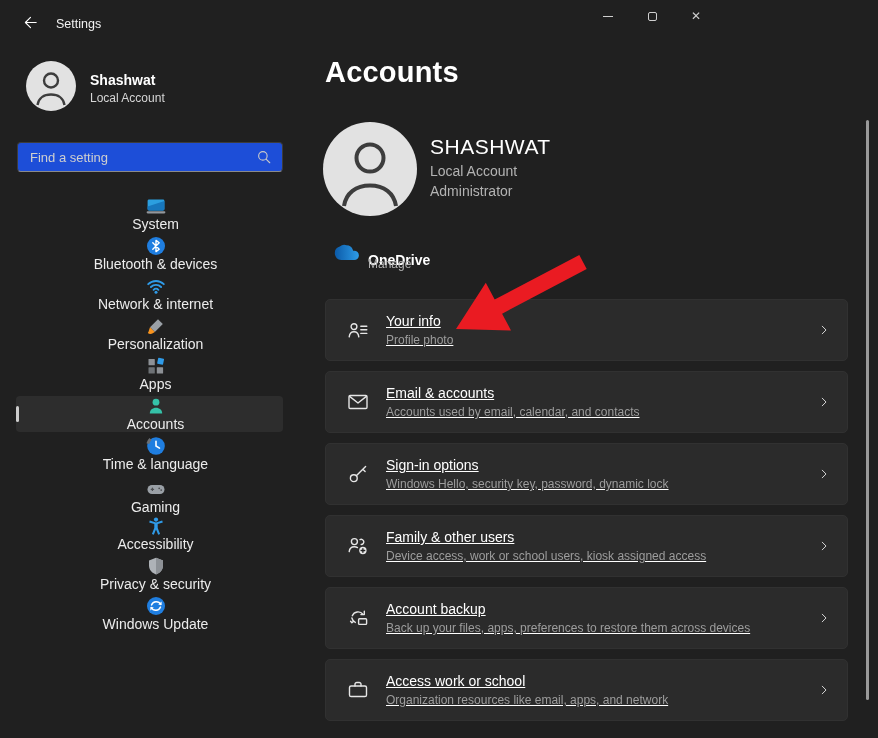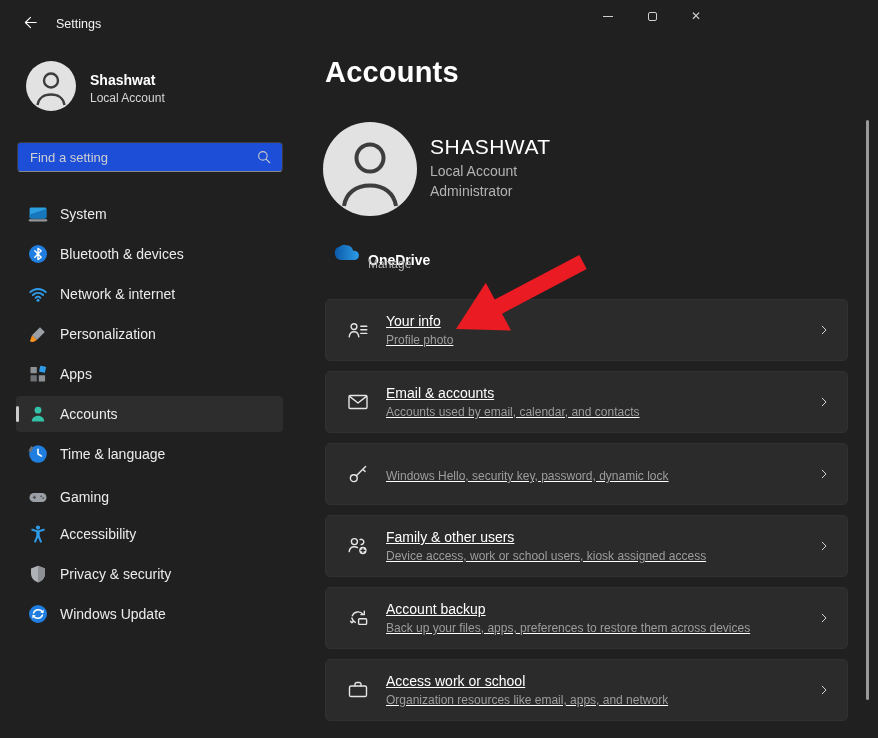--- a/index.html
+++ b/index.html
@@ -29,21 +29,21 @@
 
   .searchbox { left:17px; top:142px; width:266px; height:30px;
     background:#1d4ed8; border:1px solid #3c3c3c; border-bottom-color:#8a8a8a;
     border-radius:4px; display:flex; align-items:center; }
   .searchbox input { flex:1; background:transparent; border:none; outline:none;
     color:#e8e8e8; font-size:13px; padding:0 8px 0 12px; font-family:"Liberation Sans",sans-serif; }
   .searchbox input::placeholder { color:#cfcfcf; }
   .search-ic { margin-right:10px; display:flex; }
 
   .nav-item { left:16px; width:267px; height:36px; border-radius:4px;
-    display:flex; align-items:center; cursor:pointer; }
+    display:flex; align-items:center; cursor:pointer;flex-direction:column; }
   .nav-item.selected { background:#2d2d2d; }
   .nav-pill { position:absolute; left:0px; top:10px; width:3px; height:16px;
     background:#cccccc; border-radius:2px; }
   .nav-ic { width:20px; height:20px; margin-left:12px; display:flex; align-items:center; justify-content:center; }
   .nav-label { margin-left:12px; font-size:14px; color:#ececec; }
 
   
   .page-title { left:325px; top:56px; font-size:29px; font-weight:bold; color:#fff; letter-spacing:.2px; }
   .big-avatar { left:323px; top:122px; }
   .acct-name { left:430px; top:135px; font-size:21px; color:#fff; letter-spacing:.5px; }
@@ -297,20 +297,21 @@
 </div>
 
 <div class="abs row" style="top:443px">
   <span class="row-ic">
       <svg width="24" height="24" viewBox="0 0 24 24" stroke="#e6e6e6" stroke-width="1.4" fill="none" stroke-linecap="round" stroke-linejoin="round">
         <circle cx="7.8" cy="16.2" r="3.4"></circle>
         <path d="M10.3 13.7 L19.6 4.4 M16.8 7.2 l2.3 2.3"></path>
       </svg>
     </span>
   <span class="row-text">
+    <div class="row-title">Sign-in options</div>
     <div class="row-sub">Windows Hello, security key, password, dynamic lock</div>
   </span>
   <span class="row-chev">
       <svg width="14" height="14" viewBox="0 0 24 24">
         <path d="M9 5.5 l6.5 6.5 -6.5 6.5" stroke="#d4d4d4" stroke-width="1.7" fill="none" stroke-linecap="round" stroke-linejoin="round"></path>
       </svg>
     </span>
 </div>
 
 <div class="abs row" style="top:515px">

